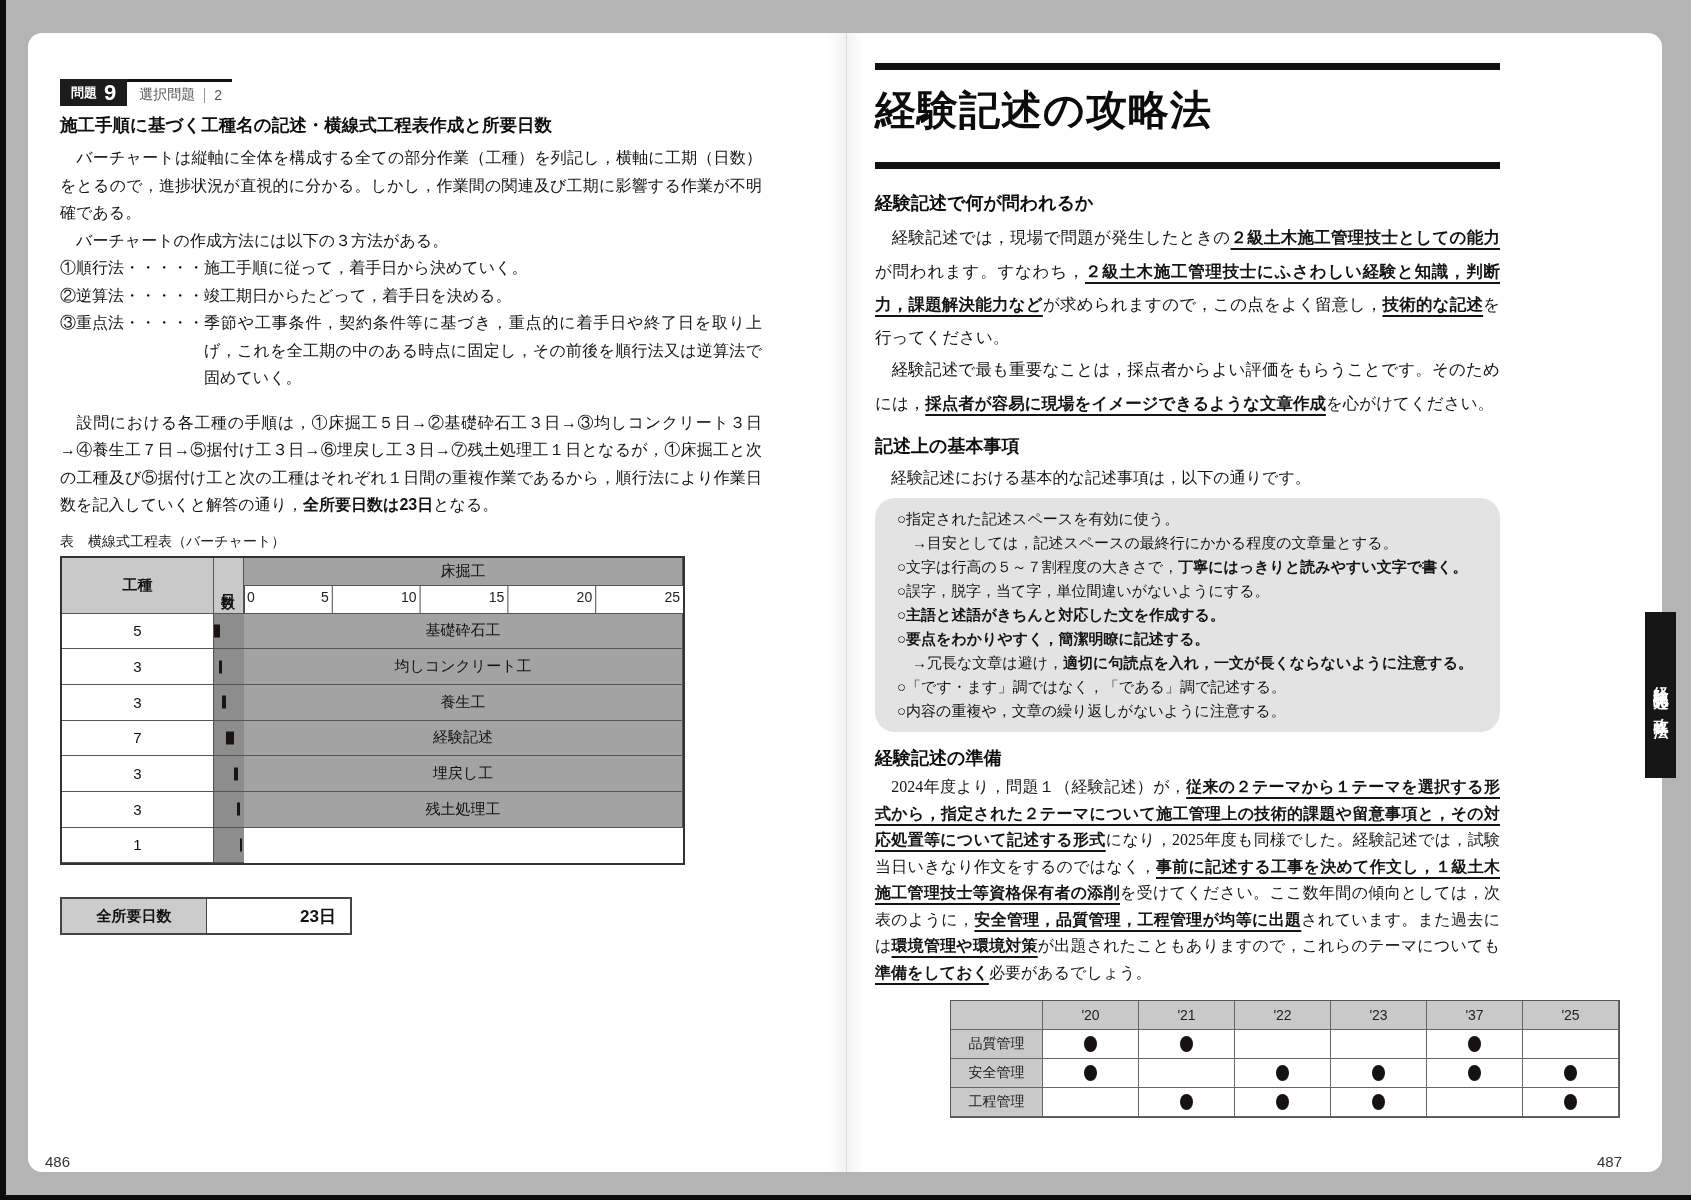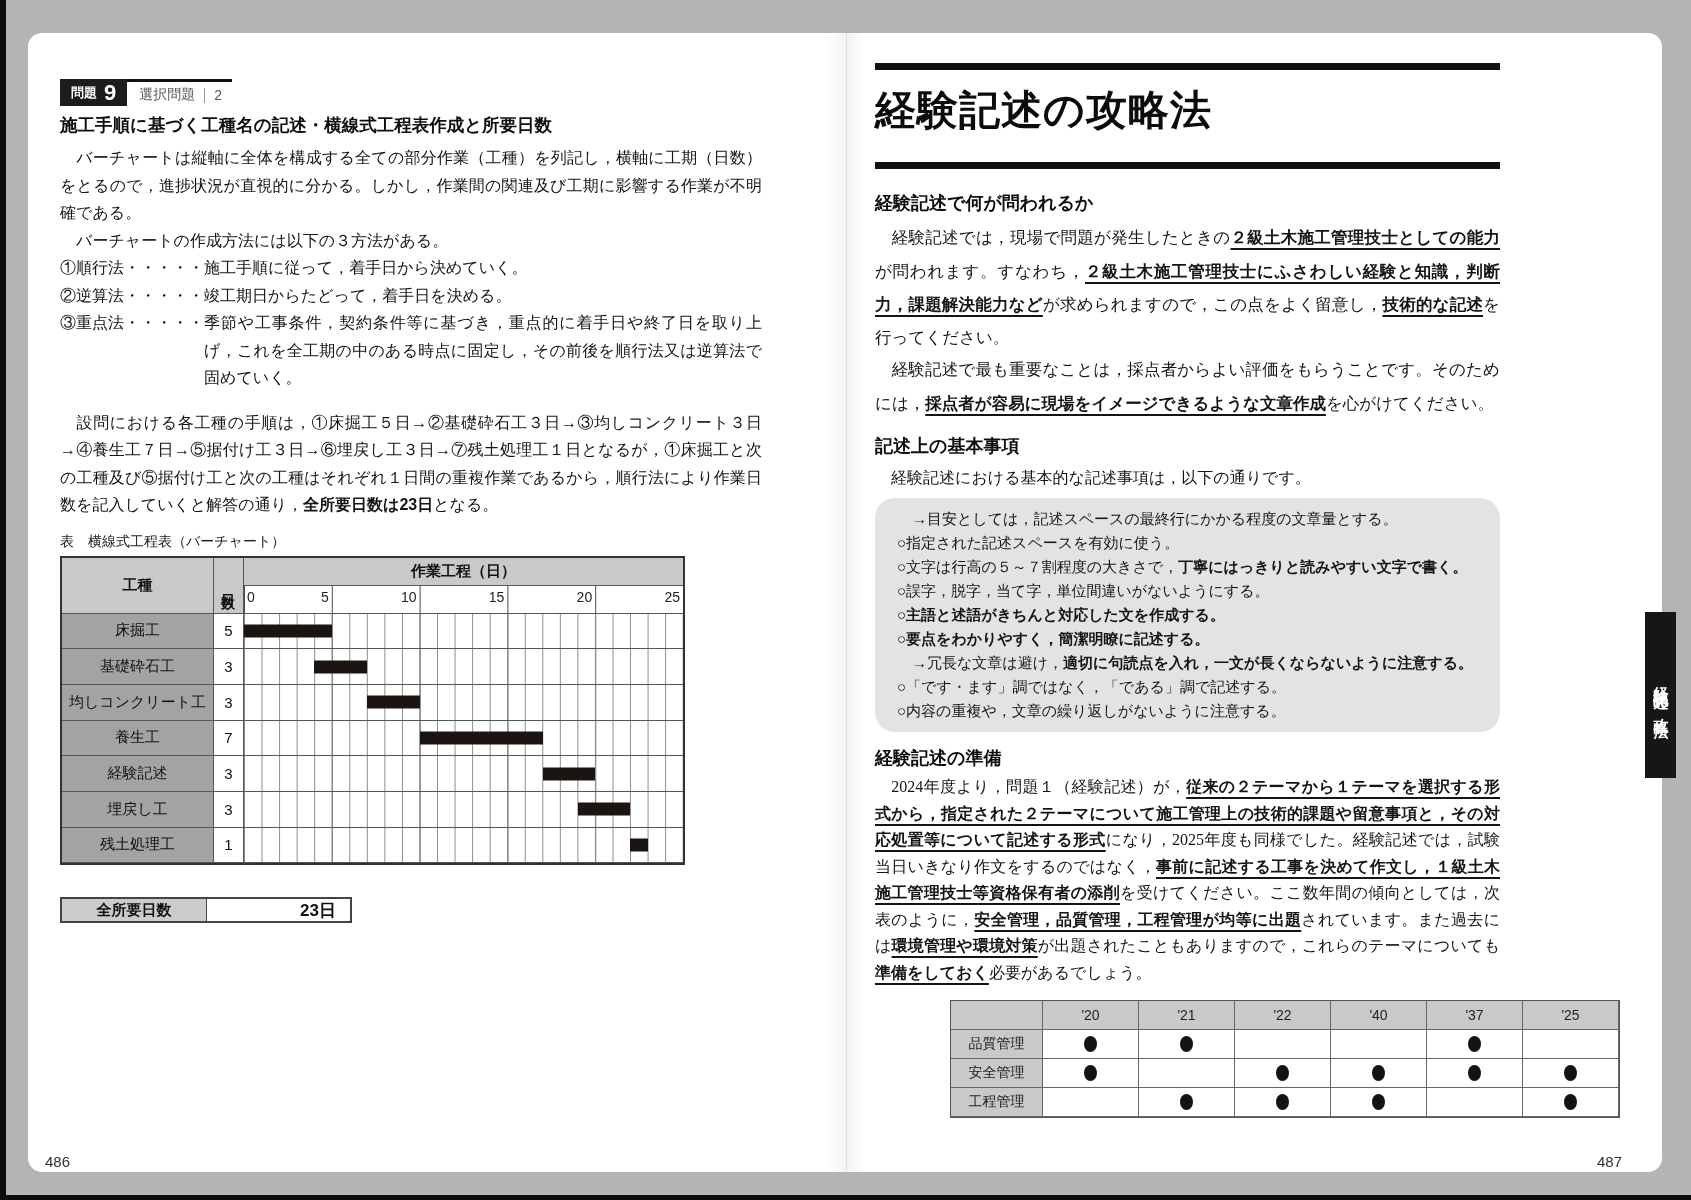--- a/index.html
+++ b/index.html
@@ -60,21 +60,21 @@
   .tick{position:absolute;top:3px;font-size:14px;color:#222;transform:translateX(-100%);padding-right:3px;}
   .tick0{transform:none;padding:0 0 0 3px;}
   .gc-task{background:#a3a3a3;}
   .gc-days{background:#fff;}
   .gc-chart{position:relative;border-right:none;
     background-image:linear-gradient(to right,#8d8d8d 1px,transparent 1px),
                      linear-gradient(to right,#4a4a4a 1px,transparent 1px);
     background-size:calc(100%/25) 100%,calc(100%/5) 100%;}
   .gc-bar{position:absolute;top:50%;transform:translateY(-50%);height:13px;background:var(--bar);}
 
-  .total-box{margin-top:32px;width:292px;height:26px;border:2px solid #444;display:flex;
+  .total-box{margin-top:32px;width:292px;height:38px;border:2px solid #444;display:flex;
     font-family:"Liberation Sans","DejaVu Sans",sans-serif;}
   .total-label{width:145px;background:#ccc;border-right:1px solid #444;display:flex;
     align-items:center;justify-content:center;font-size:15px;font-weight:bold;color:#111;}
   .total-value{flex:1;display:flex;align-items:center;justify-content:flex-end;
     padding-right:14px;font-size:17px;font-weight:bold;color:#111;}
 
   .pn{position:absolute;bottom:2px;font-size:15px;color:#333;
     font-family:"Liberation Sans","DejaVu Sans",sans-serif;}
   .pn-l{left:17px;}
   .pn-r{right:40px;}
@@ -150,21 +150,20 @@
       </div>
     <p class="lp-para" style="margin-top:17px"><span class="sg-n">　設問における各工種の手順は，①床掘工５日→②基礎砕石工３日→③均しコンクリート３日→④養生工７日→⑤据付け工３日→⑥埋戻し工３日→⑦残土処理工１日となるが，①床掘工と次の工種及び⑤据付け工と次の工種はそれぞれ１日間の重複作業であるから，順行法により作業日数を記入していくと解答の通り，</span><span class="sg-g">全所要日数は23日</span><span class="sg-n">となる。</span></p>
 
     <div class="tbl-caption">表　横線式工程表（バーチャート）</div>
 
     <div class="gantt" id="gantt">
       <div class="gc-head gc-task-h">工種</div>
       <div class="gc-head gc-days-h">
         <span>日数</span>
       </div>
-      <div class="gc-head gc-axis-h">作業工程（日）</div>
       <div class="gc-scale" id="gantt-scale">
           <span class="tick tick0" style="left: 0%;">0</span>
           <span class="tick" style="left: 20%;">5</span>
           <span class="tick" style="left: 40%;">10</span>
           <span class="tick" style="left: 60%;">15</span>
           <span class="tick" style="left: 80%;">20</span>
           <span class="tick" style="left: 100%;">25</span>
         </div>
     <div class="gc-cell gc-task">床掘工</div>
         <div class="gc-cell gc-days">5</div>
@@ -215,40 +214,40 @@
     <div class="rule rule2"></div>
 
     <h3 class="sec-h">経験記述で何が問われるか</h3>
     <p class="rp-para"><span class="sg-n">　経験記述では，現場で問題が発生したときの</span><span class="sg-u">２級土木施工管理技士としての能力</span><span class="sg-n">が問われます。すなわち，</span><span class="sg-u">２級土木施工管理技士にふさわしい経験と知識，判断力，課題解決能力など</span><span class="sg-n">が求められますので，この点をよく留意し，</span><span class="sg-u">技術的な記述</span><span class="sg-n">を行ってください。</span></p>
     <p class="rp-para" style="margin-top:0"><span class="sg-n">　経験記述で最も重要なことは，採点者からよい評価をもらうことです。そのためには，</span><span class="sg-u">採点者が容易に現場をイメージできるような文章作成</span><span class="sg-n">を心がけてください。</span></p>
 
     <h3 class="sec-h tight">記述上の基本事項</h3>
     <p class="rp-line">　経験記述における基本的な記述事項は，以下の通りです。</p>
 
     <div class="notes-box" id="notes-box">
+        <div class="note-line"><span class="sg-n">○指定された記述スペースを有効に使う。</span></div>
         <div class="note-line indent"><span class="sg-n">→目安としては，記述スペースの最終行にかかる程度の文章量とする。</span></div>
-        <div class="note-line"><span class="sg-n">○指定された記述スペースを有効に使う。</span></div>
         <div class="note-line"><span class="sg-n">○文字は行高の５～７割程度の大きさで，</span><span class="sg-g">丁寧にはっきりと読みやすい文字で書く。</span></div>
         <div class="note-line"><span class="sg-n">○誤字，脱字，当て字，単位間違いがないようにする。</span></div>
         <div class="note-line"><span class="sg-g">○主語と述語がきちんと対応した文を作成する。</span></div>
         <div class="note-line"><span class="sg-g">○要点をわかりやすく，簡潔明瞭に記述する。</span></div>
         <div class="note-line indent"><span class="sg-n">→冗長な文章は避け，</span><span class="sg-g">適切に句読点を入れ，一文が長くならないように注意する。</span></div>
         <div class="note-line"><span class="sg-n">○「です・ます」調ではなく，「である」調で記述する。</span></div>
         <div class="note-line"><span class="sg-n">○内容の重複や，文章の繰り返しがないように注意する。</span></div>
       </div>
 
     <h3 class="sec-h tight">経験記述の準備</h3>
     <p class="rp-para3"><span class="sg-n">　2024年度より，問題１（経験記述）が，</span><span class="sg-u">従来の２テーマから１テーマを選択する形式から，指定された２テーマについて施工管理上の技術的課題や留意事項と，その対応処置等について記述する形式</span><span class="sg-n">になり，2025年度も同様でした。経験記述では，試験当日いきなり作文をするのではなく，</span><span class="sg-u">事前に記述する工事を決めて作文し，１級土木施工管理技士等資格保有者の添削</span><span class="sg-n">を受けてください。ここ数年間の傾向としては，次表のように，</span><span class="sg-u">安全管理，品質管理，工程管理が均等に出題</span><span class="sg-n">されています。また過去には</span><span class="sg-u">環境管理や環境対策</span><span class="sg-n">が出題されたこともありますので，これらのテーマについても</span><span class="sg-u">準備をしておく</span><span class="sg-n">必要があるでしょう。</span></p>
 
     <div class="themes" id="themes-table">
         <div class="tt-cell tt-head"></div>
         <div class="tt-cell tt-head">'20</div>
         <div class="tt-cell tt-head">'21</div>
         <div class="tt-cell tt-head">'22</div>
-        <div class="tt-cell tt-head">'40</div>
+        <div class="tt-cell tt-head">'23</div>
         <div class="tt-cell tt-head">'37</div>
         <div class="tt-cell tt-head">'25</div>
         <div class="tt-cell tt-label">品質管理</div>
         <div class="tt-cell tt-data">
           <span class="dot"></span>
         </div>
         <div class="tt-cell tt-data">
           <span class="dot"></span>
         </div>
         <div class="tt-cell tt-data"></div>

